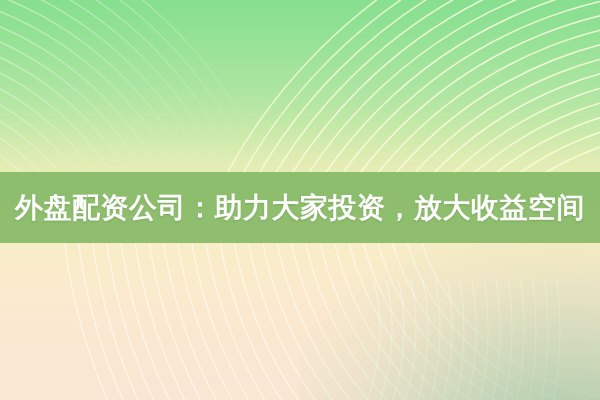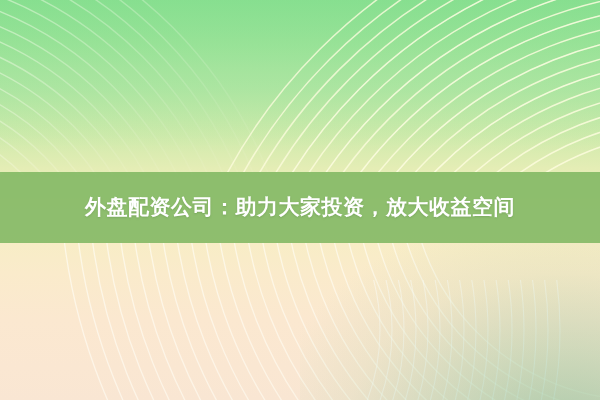--- a/index.html
+++ b/index.html
@@ -83,21 +83,21 @@
     height: 71px;
     background: rgba(127, 183, 98, 0.88);
     display: flex;
     align-items: center;
     justify-content: center;
     box-sizing: border-box;
   }
 
   #title-text {
     color: #ffffff;
-    font-size: 21px;
+    font-size: 28px;
     font-weight: bold;
     letter-spacing: 0.5px;
     line-height: 1;
     white-space: nowrap;
     text-shadow: 0 1px 2px rgba(90, 130, 70, 0.35);
     font-family: "DejaVu Sans", "Liberation Sans", sans-serif;
   }
 </style>
 </head>
 <body>

